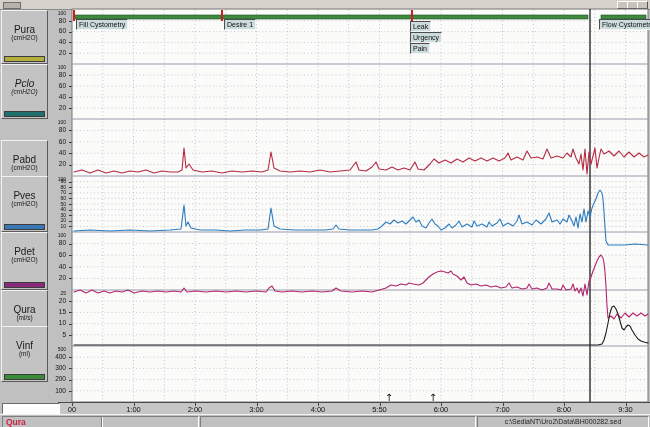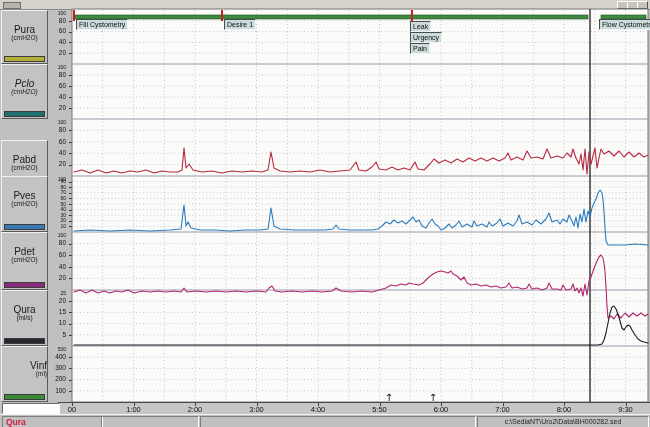--- a/index.html
+++ b/index.html
@@ -80,21 +80,21 @@
       <div class="chan-btn" style="top: 232px; height: 56px;">
         <span class="chan-name">Pdet</span>
         <span class="chan-unit">(cmH2O)</span>
         <div class="chan-color" style="background: rgb(138, 42, 122);"></div>
       </div>
       <div class="chan-btn" style="top: 290px; height: 54px;">
         <span class="chan-name">Qura</span>
         <span class="chan-unit">(ml/s)</span>
         <div class="chan-color" style="background: rgb(38, 38, 46);"></div>
       </div>
-      <div class="chan-btn" style="top: 346px; height: 54px; text-align: right;">
+      <div class="chan-btn" style="top: 326px; height: 54px;">
         <span class="chan-name">Vinf</span>
         <span class="chan-unit">(ml)</span>
         <div class="chan-color" style="background: rgb(58, 138, 58);"></div>
       </div>
     </div>
   <div id="axiscol">
       <span class="ytick" style="left: 44px; top: 10px; font-size: 5px;">100</span>
       <span class="ytick" style="left: 44px; top: 16.55px; font-size: 6.5px;">80</span>
       <div class="ymark" style="left: 69px; top: 20.8px;"></div>
       <span class="ytick" style="left: 44px; top: 27.35px; font-size: 6.5px;">60</span>

